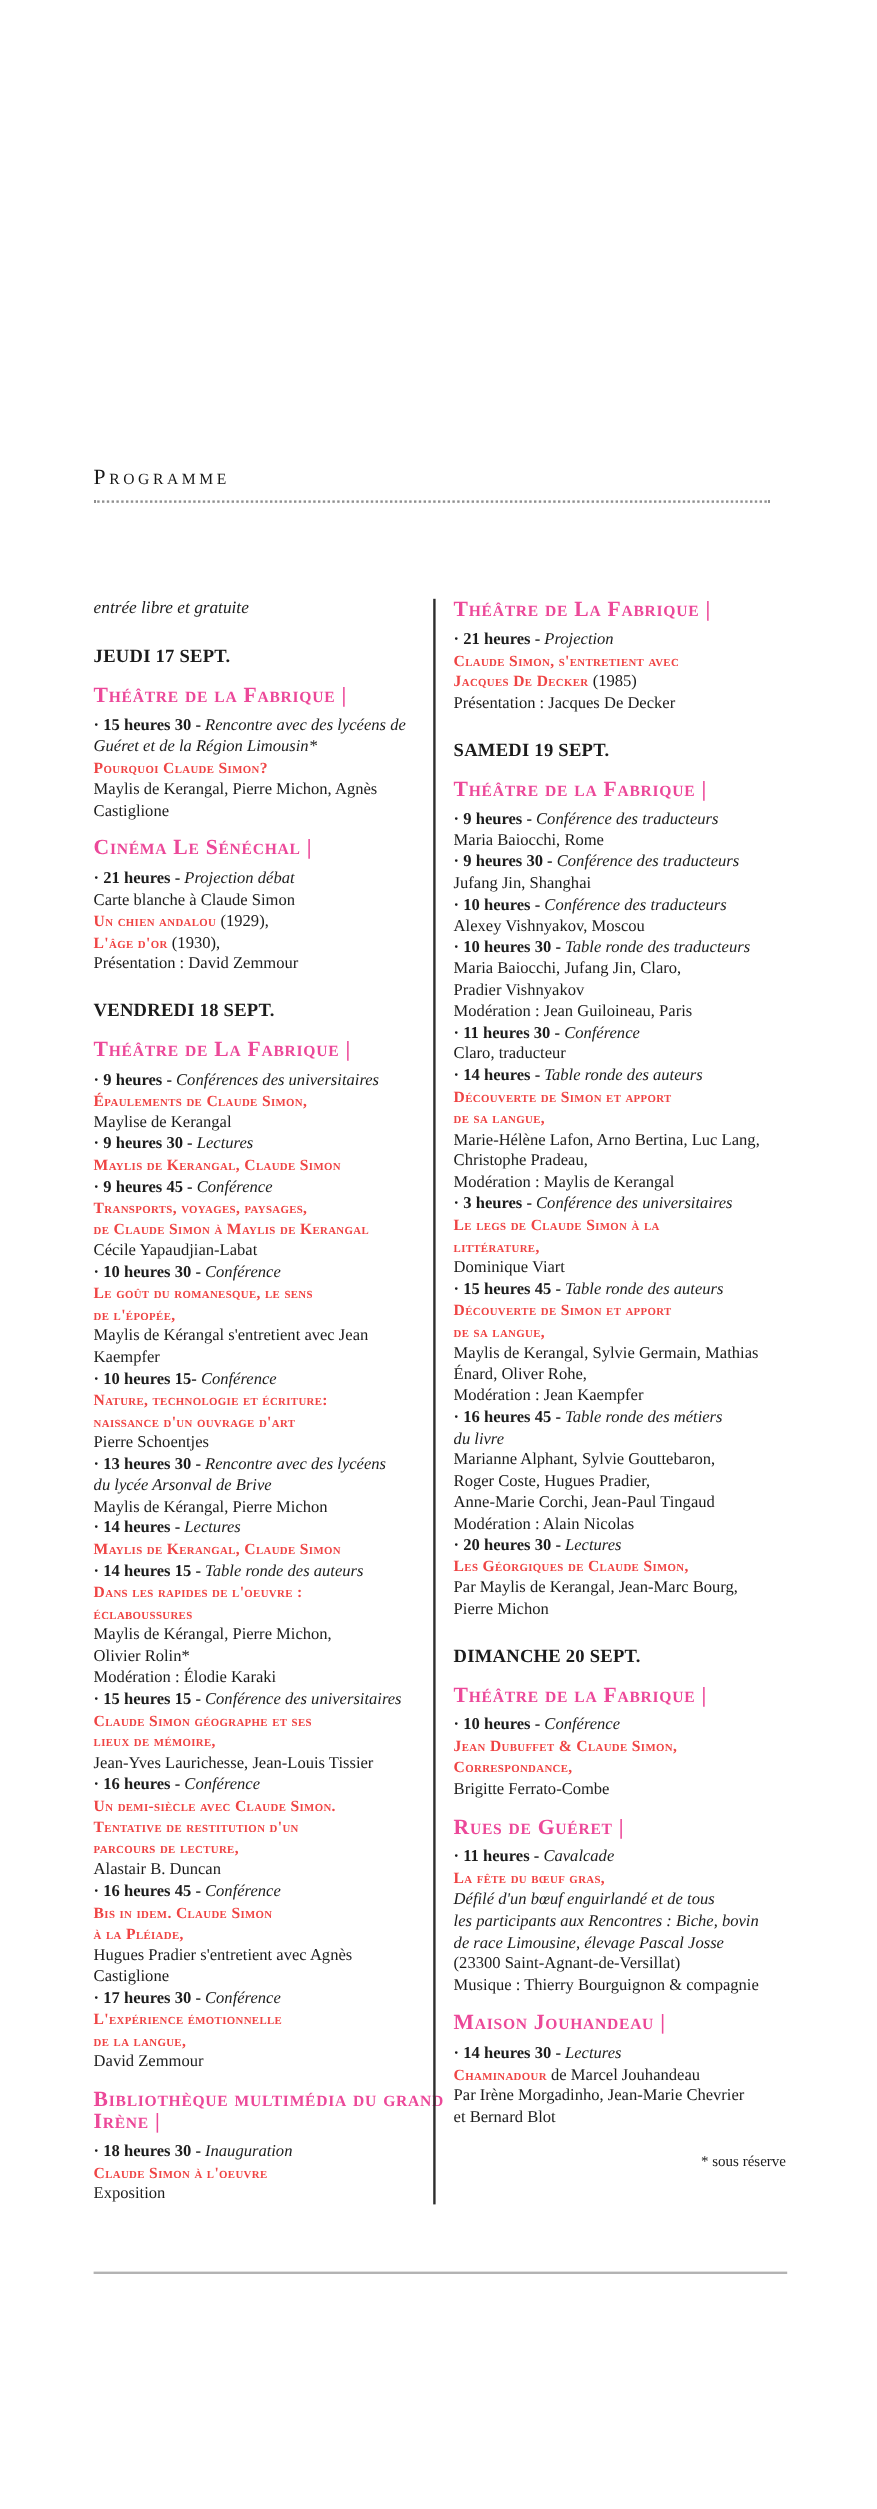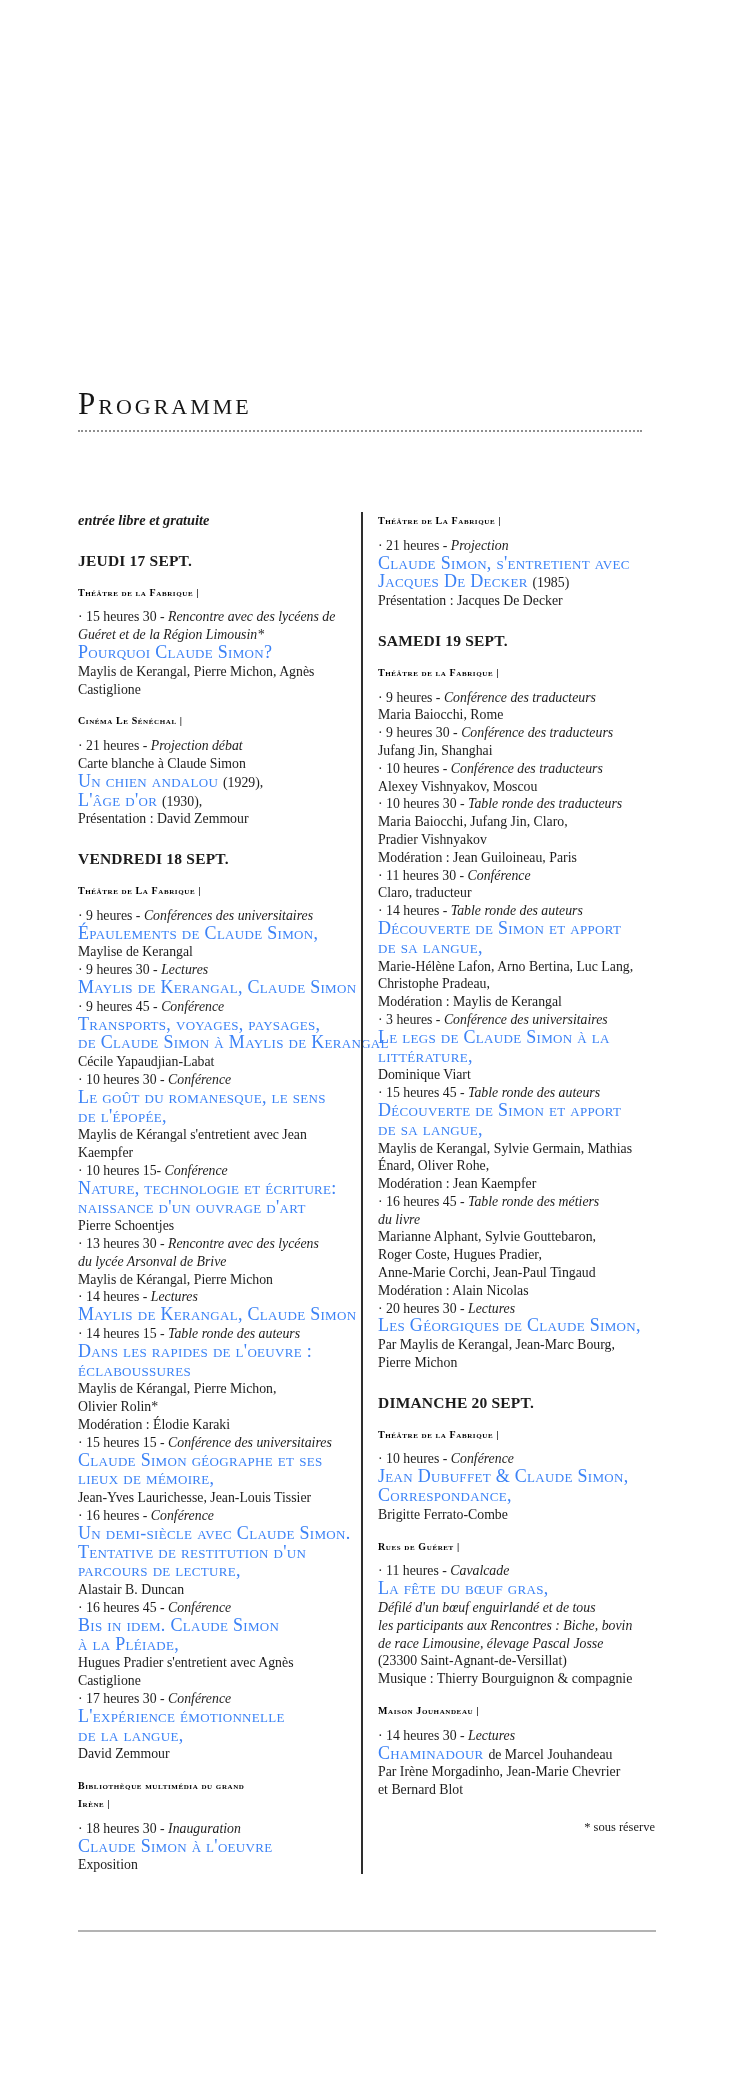--- a/index.html
+++ b/index.html
@@ -2,41 +2,41 @@
 <html><head>
 <meta charset="utf-8">
 <style>
   html,body{margin:0;padding:0;background:#ffffff;}
   .sheet{
     position:relative;width:731px;height:2091px;background:#fff;
     font-family:"Liberation Serif", serif;color:#1c1c1c;overflow:hidden;
   }
   .content{padding-left:78px;padding-top:388px;width:585px;}
   .page-title{
-    margin:0;font-size:31px;font-weight:400;line-height:1;
+    margin:0;font-size:18px;font-weight:400;line-height:1;
     font-variant:small-caps;letter-spacing:3px;color:#161616;
   }
   .dotted-rule{width:564px;height:0;border-top:2px dotted #8f8f8f;margin-top:11px;}
   .columns{display:flex;margin-top:80px;align-items:stretch;}
   .col{font-size:13.8px;line-height:17.8px;}
   .col-left{width:283px;flex:none;}
   .col-right{flex:1;border-left:2px solid #2e2e2e;padding-left:15px;}
   .blk{white-space:nowrap;}
-  .note{font-style:italic;font-size:14.4px;margin-bottom:8px;font-weight:bold;}
+  .note{font-style:italic;font-size:14.4px;margin-bottom:8px;}
   .day{font-weight:700;font-size:15.5px;letter-spacing:.2px;margin:22px 0 12px;}
   .venue,.venue2{
-    font-variant:small-caps;font-weight:600;font-size:10px;
-    letter-spacing:.6px;margin:14px 0 7px;color:#000000;
+    font-variant:small-caps;font-weight:600;font-size:18px;
+    letter-spacing:.6px;margin:14px 0 7px;color:#ec4899;
   }
   .venue2{margin-top:-7px;}
   .col > .blk:first-child{margin-top:0;}
   .s-p{}
-  .s-b{font-weight:400;}
+  .s-b{font-weight:700;}
   .s-i{font-style:italic;}
-  .s-sc{font-variant:small-caps;font-weight:400;letter-spacing:.3px;font-size:18px;color:#3b82f6;}
+  .s-sc{font-variant:small-caps;font-weight:700;letter-spacing:.3px;font-size:13px;color:#ef4444;}
   .foot{margin-top:20px;text-align:right;font-size:12.5px;padding-right:8px;white-space:nowrap;}
   .bottom-rule{width:578px;height:0;border-top:2px solid #b3b3b3;margin-top:56px;}
 </style>
 </head>
 <body>
 
 <div class="sheet" style="color: rgb(28, 28, 28);">
   <div class="content">
     <h1 class="page-title">Programme</h1>
     <div class="dotted-rule" style="border-top-color: rgb(143, 143, 143);"></div>

